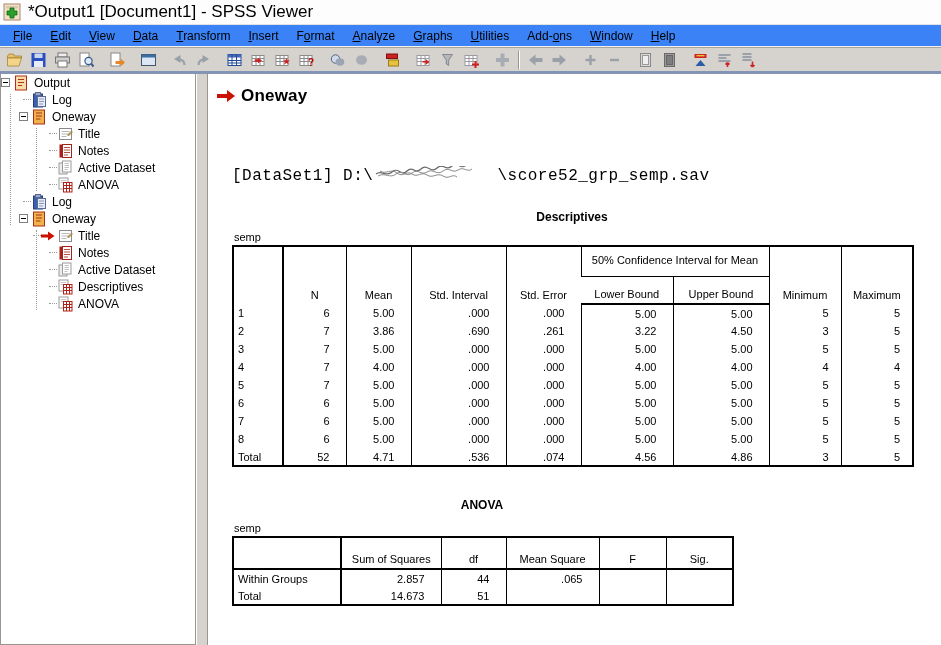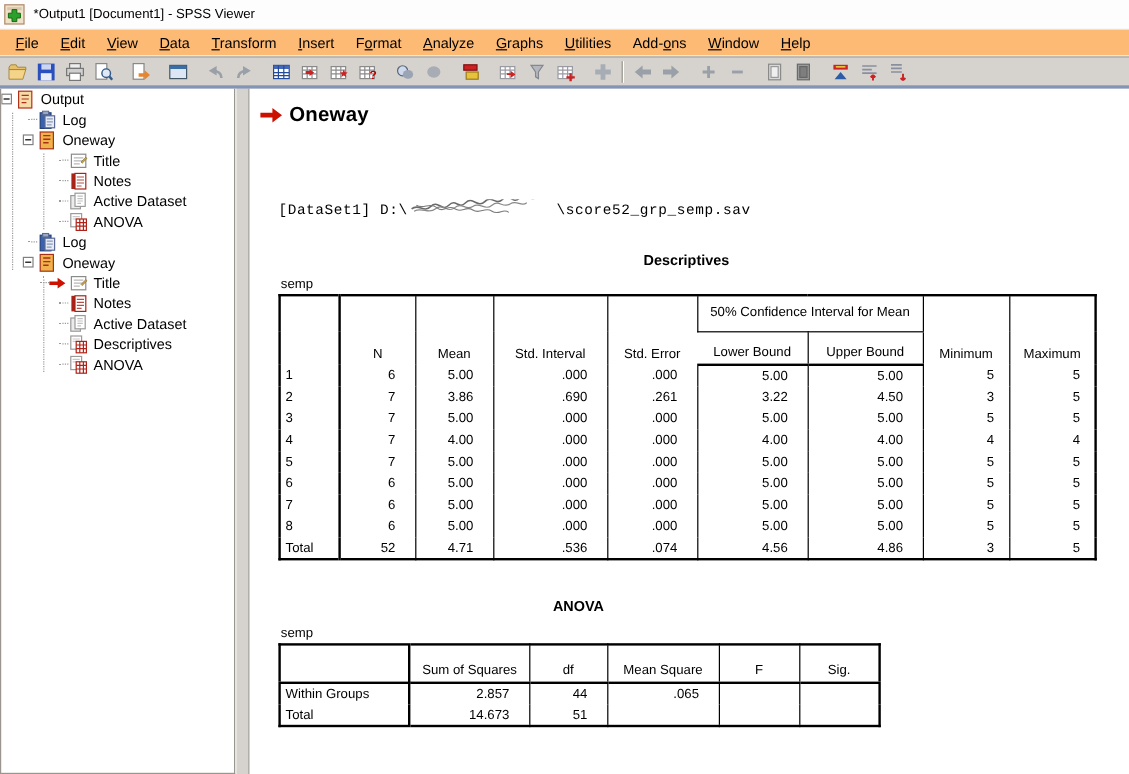--- a/index.html
+++ b/index.html
@@ -3,24 +3,24 @@
 <meta charset="utf-8">
 <style>
   * { margin:0; padding:0; box-sizing:border-box; }
   html,body { width:941px; height:645px; overflow:hidden; }
   body { font-family:"Liberation Sans", sans-serif; background:#fff; }
   .window { width:941px; height:645px; position:relative; background:#fff; }
 
   
   .titlebar { height:25px; background:#fdfdfd; display:flex; align-items:center; padding-left:3px; border-bottom:1px solid #e2e2e2; }
   .titlebar .app-icon { width:19px; height:18px; margin-right:6px; }
-  .titlebar .title-text { font-size:11px; color:#000; }
+  .titlebar .title-text { font-size:17px; color:#000; }
 
   
-  .menubar { height:22px; background:#fdba74; display:flex; align-items:center; padding-left:4px; border-bottom:1px solid #f4f2ef; }
+  .menubar { height:22px; background:#3b82f6; display:flex; align-items:center; padding-left:4px; border-bottom:1px solid #f4f2ef; }
   .menu-item { font-size:12px; color:#000; padding:2px 9px; cursor:default; }
   .menu-item .u { text-decoration:underline; }
 
   
   .toolbar { height:24px; background:#d6d3ce; display:flex; align-items:center; padding-left:2px; border-top:1px solid #a8a49e; }
   .tb-btn { width:24px; height:22px; display:flex; align-items:center; justify-content:center; }
   .tb-sep { width:7px; height:20px; }
   .tb-sep.line { width:9px; position:relative; }
   .tb-sep.line::after { content:""; position:absolute; left:4px; top:1px; width:1px; height:18px; background:#9a968f; box-shadow:1px 0 0 #fff; }
 
@@ -40,21 +40,21 @@
   .tree-label { color:#000; }
   .cur-arrow { width:14px; height:12px; flex:0 0 auto; margin-right:2px; }
   .vline { position:absolute; width:1px; background:transparent; border-left:1px dotted #9a9a9a; }
   .hstub { border-top:1px dotted #9a9a9a; height:1px; flex:0 0 auto; }
 
   
   .heading-row { position:absolute; left:8px; top:12px; display:flex; align-items:center; }
   .heading-arrow { width:20px; height:16px; margin-right:5px; }
   .page-heading { font-size:17px; font-weight:bold; color:#000; letter-spacing:0.2px; }
 
-  .dataset-line { position:absolute; left:24px; top:92px; font-family:"Liberation Mono", monospace; font-size:12px; letter-spacing:0.5px; color:#000; display:flex; align-items:center; }
+  .dataset-line { position:absolute; left:24px; top:92px; font-family:"Liberation Mono", monospace; font-size:16px; letter-spacing:0.5px; color:#000; display:flex; align-items:center; }
   .scribble { display:inline-block; margin:0 1px; }
 
   .tbl-caption { position:absolute; font-size:12px; font-weight:bold; text-align:center; color:#000; }
   .tbl-var { position:absolute; font-size:11px; color:#000; }
 
   table.spss { border-collapse:collapse; border:2px solid #000; table-layout:fixed; position:absolute; background:#fff; }
   table.spss th, table.spss td { border-left:1px solid #000; font-size:11px; font-weight:normal; overflow:hidden; }
   table.spss th { text-align:center; vertical-align:bottom; padding:1px 3px 2px 3px; line-height:13px; }
   table.spss th:first-child, table.spss td:first-child { border-left:none; }
   table.spss .stub { border-right:2px solid #000; }

